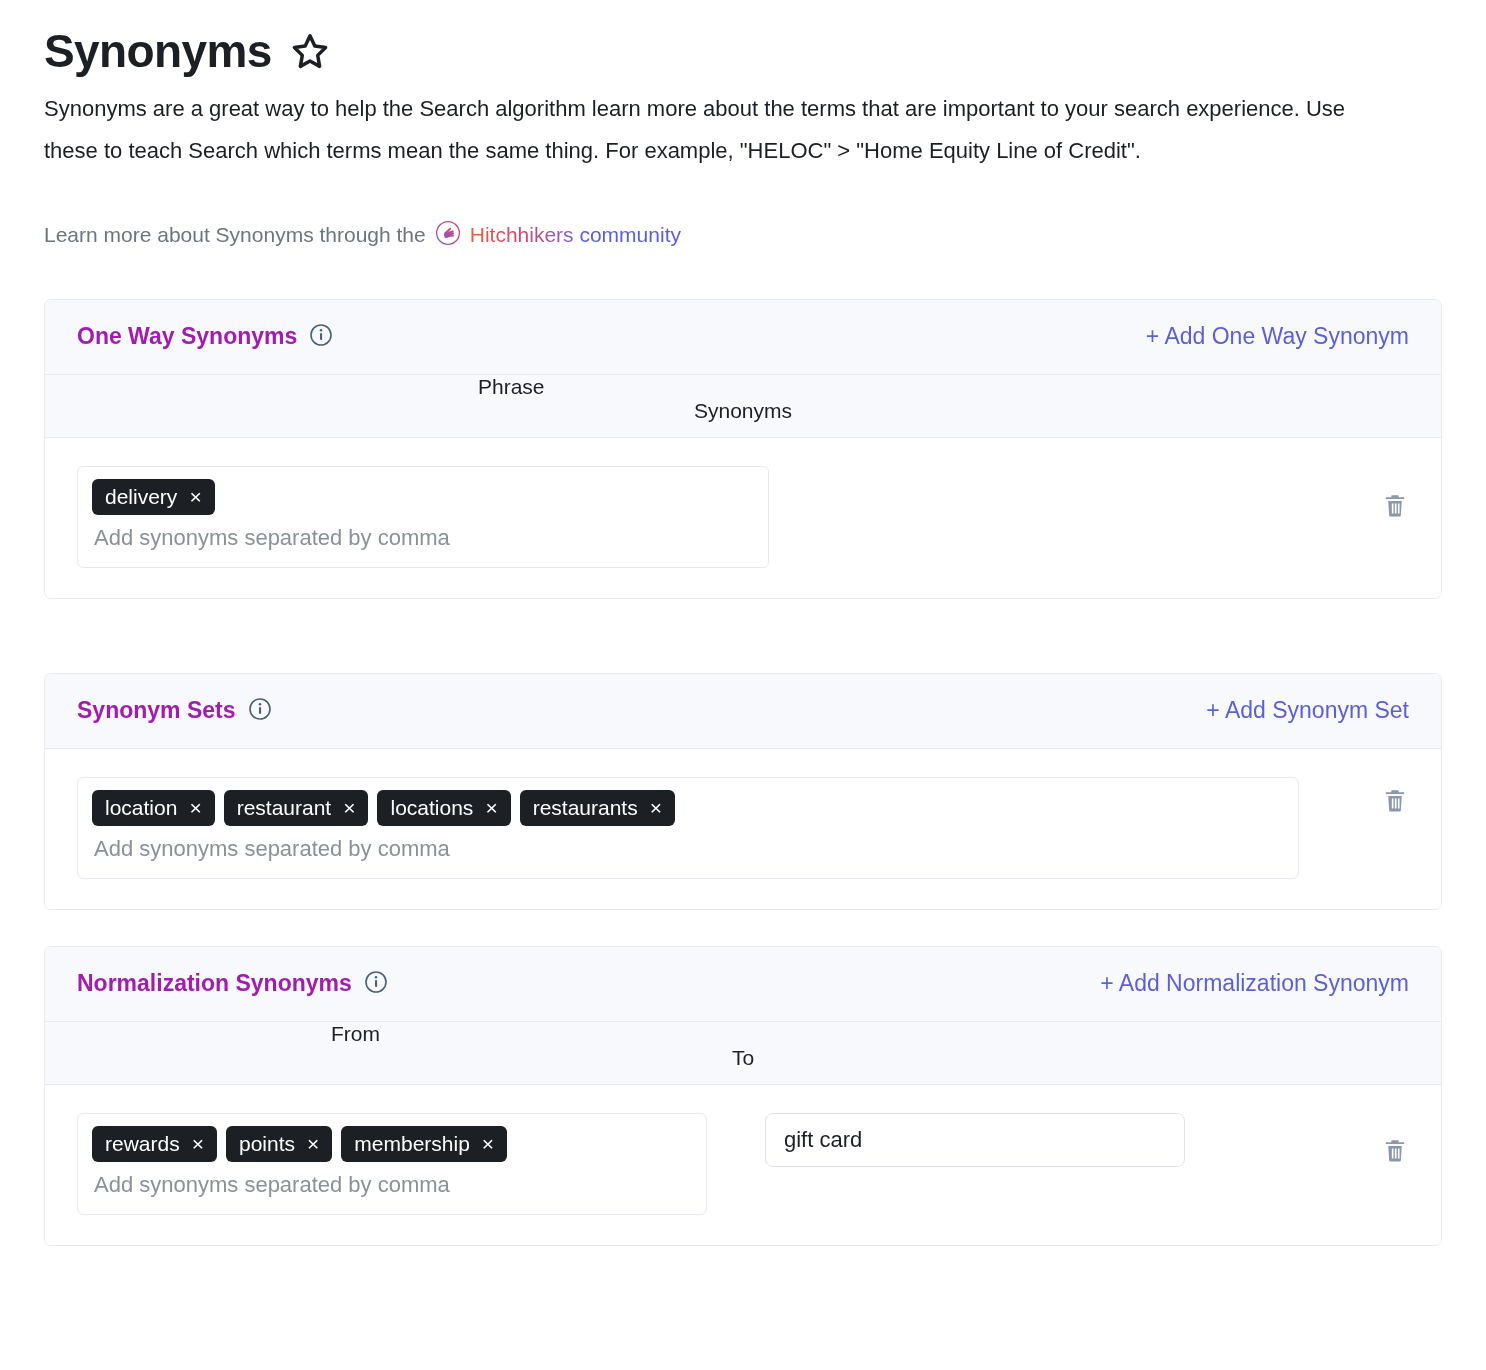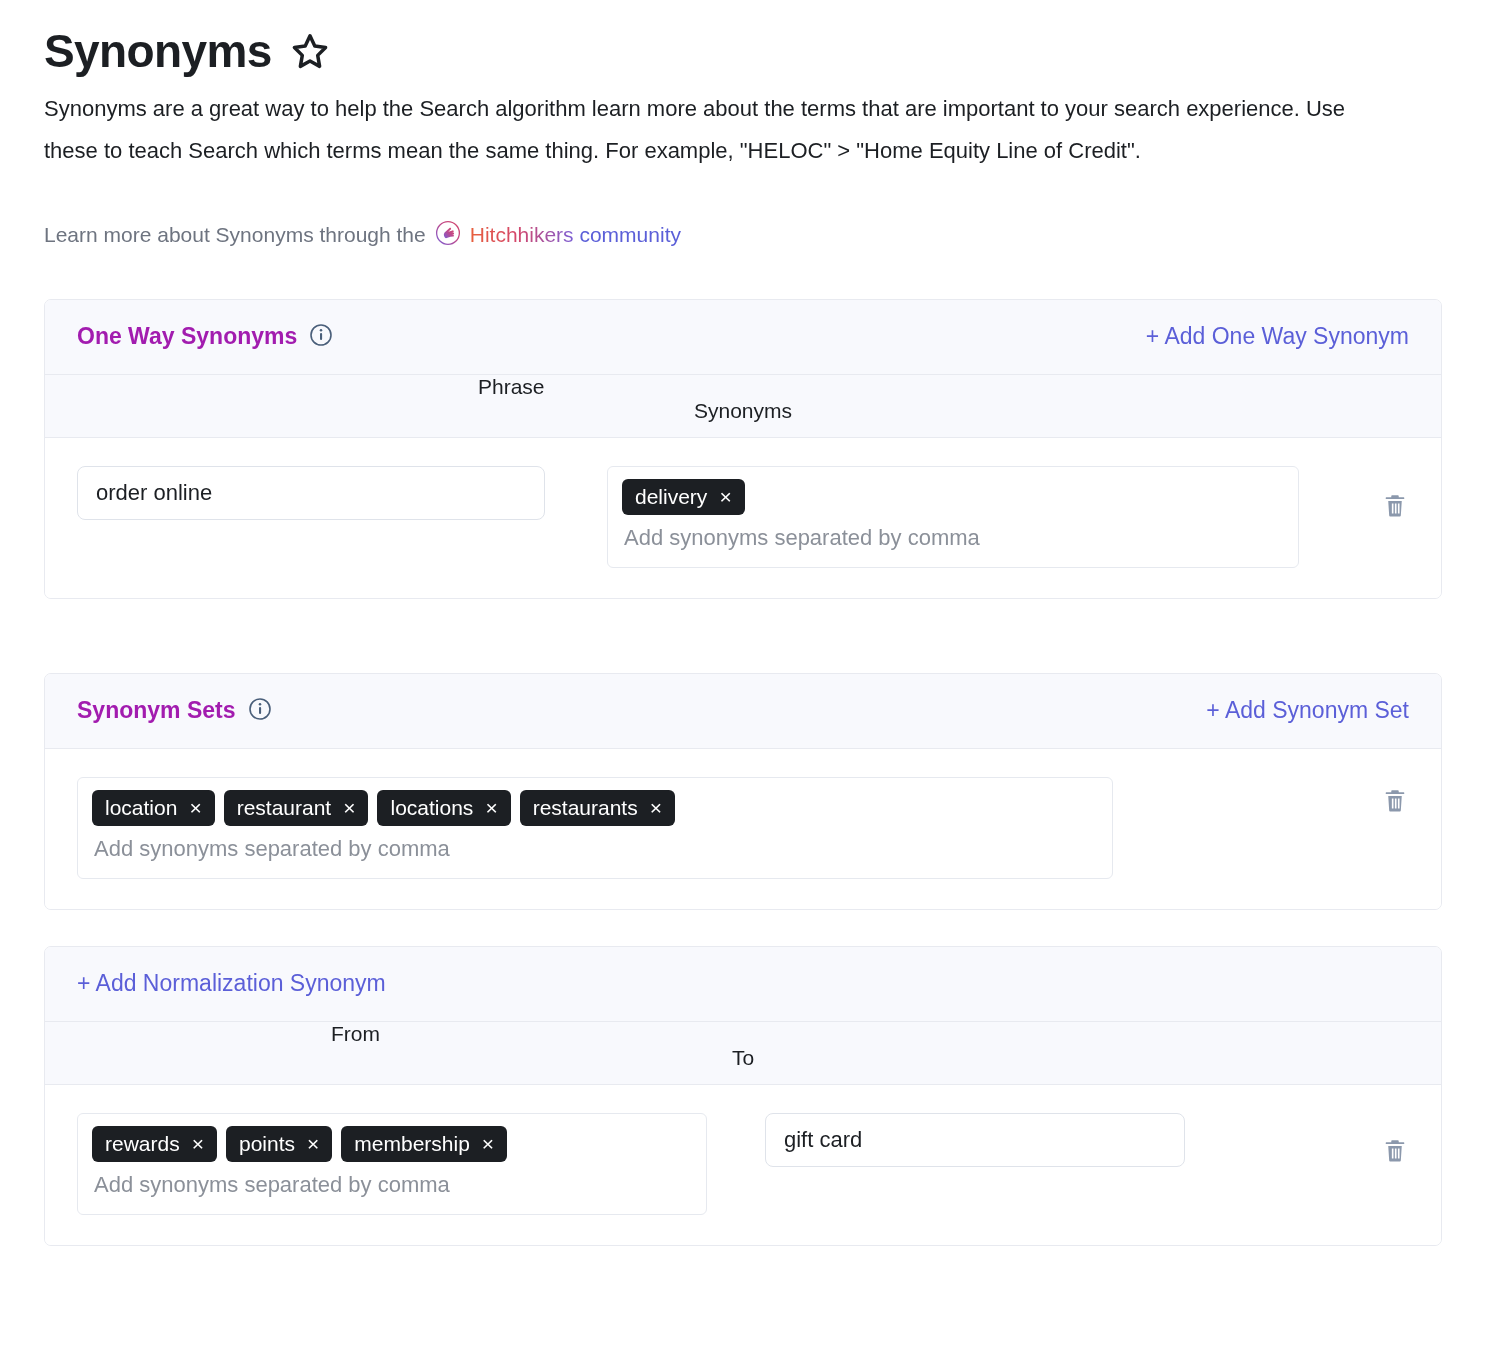--- a/index.html
+++ b/index.html
@@ -156,21 +156,21 @@
   
   .tag-box {
     border: 1px solid #e6e9ef;
     border-radius: 6px;
     background: #fff;
     padding: 12px 14px 14px 14px;
     box-sizing: border-box;
     min-height: 96px;
   }
   .tagbox-synonyms { width: 692px; }
-  .tagbox-sets     { width: 1036px; }
+  .tagbox-sets     { width: 1222px; }
   .tagbox-from     { width: 630px; margin-right: 58px; }
 
   .tags {
     display: flex;
     flex-wrap: wrap;
     gap: 9px;
     margin-bottom: 4px;
   }
   .tag {
     display: inline-flex;
@@ -255,21 +255,20 @@
       </div>
       <a class="add-link" href="#">+ Add One Way Synonym</a>
     </div>
 
     <div class="col-headers">
       <span class="col-head phrase">Phrase</span>
       <span class="col-head">Synonyms</span>
     </div>
 
     <div class="row">
-      <input class="text-input input-phrase" type="text" value="order online" style="">
       <div class="tag-box tagbox-synonyms">
         <div class="tags">
           <span class="tag">
             <span>delivery</span>
             <span class="tag-x">×</span>
           </span>
         </div>
         <div class="tag-placeholder">Add synonyms separated by comma</div>
       </div>
       <span class="trash-wrap row1">
@@ -324,20 +323,30 @@
           <path d="M9.5 2.8h5c.4 0 .7.3.7.7v1h4c.5 0 .8.4.8.8s-.3.8-.8.8H4.8c-.5 0-.8-.4-.8-.8s.3-.8.8-.8h4v-1c0-.4.3-.7.7-.7zM6.2 7.8h11.6l-.8 12.1c0 .6-.5 1.1-1.1 1.1H8.1c-.6 0-1.1-.5-1.1-1.1L6.2 7.8zm3.1 2.1v8.6h1.4V9.9H9.3zm2.6 0v8.6h1.4V9.9h-1.4zm2.6 0v8.6h1.4V9.9h-1.4z"></path>
         </svg>
       </span>
     </div>
   </div>
 
   <div class="gap-sm"></div>
 
   <div class="card">
     <div class="card-header">
+      <div class="card-header-left">
+        <span class="card-title">Normalization Synonyms</span>
+        <span class="info-icon">
+          <svg width="24" height="24" viewBox="0 0 24 24" fill="none">
+            <circle cx="12" cy="12" r="10" stroke="#4a5f7a" stroke-width="1.6"></circle>
+            <circle cx="12" cy="7.2" r="1.25" fill="#4a5f7a"></circle>
+            <rect x="11" y="10" width="2.1" height="7" rx="1" fill="#4a5f7a"></rect>
+          </svg>
+        </span>
+      </div>
       <a class="add-link" href="#">+ Add Normalization Synonym</a>
     </div>
 
     <div class="col-headers">
       <span class="col-head from">From</span>
       <span class="col-head">To</span>
     </div>
 
     <div class="row">
       <div class="tag-box tagbox-from">

